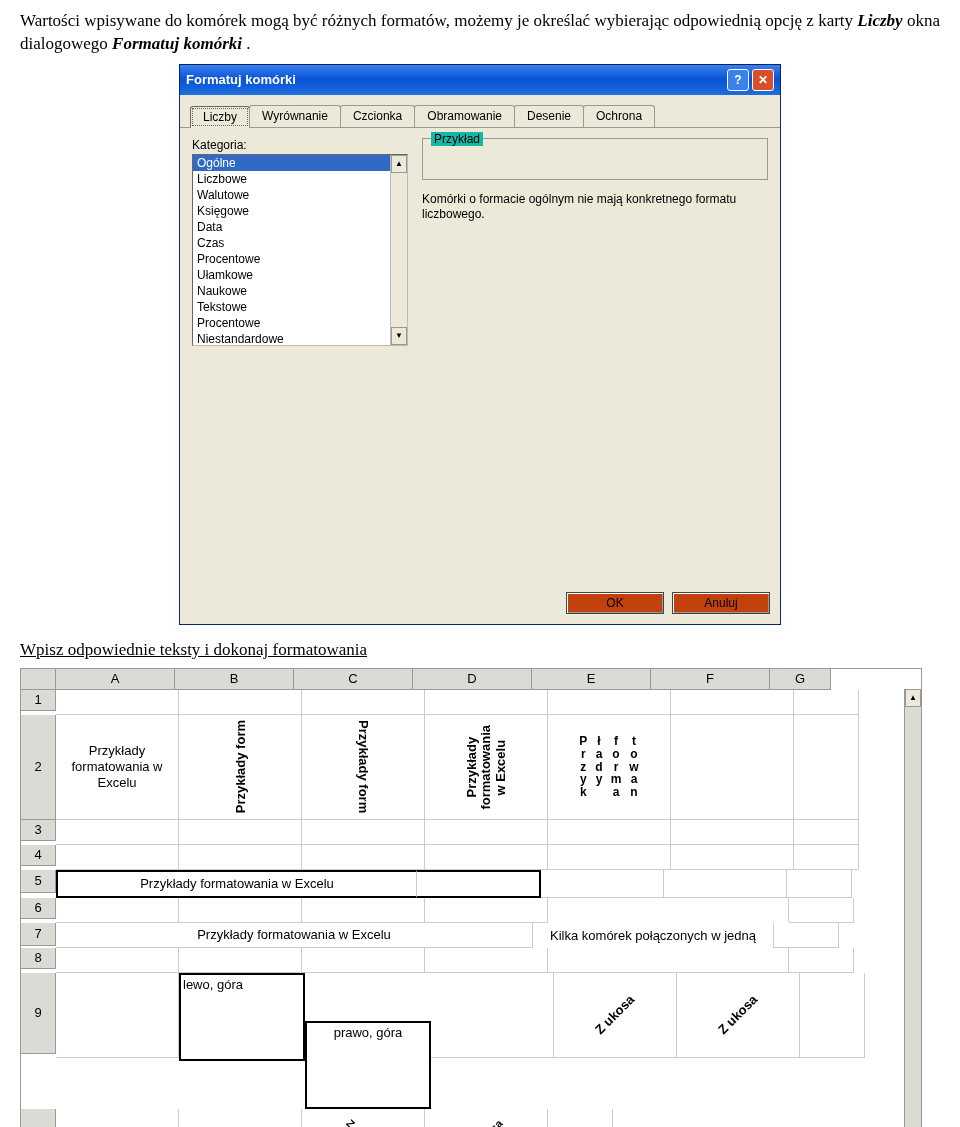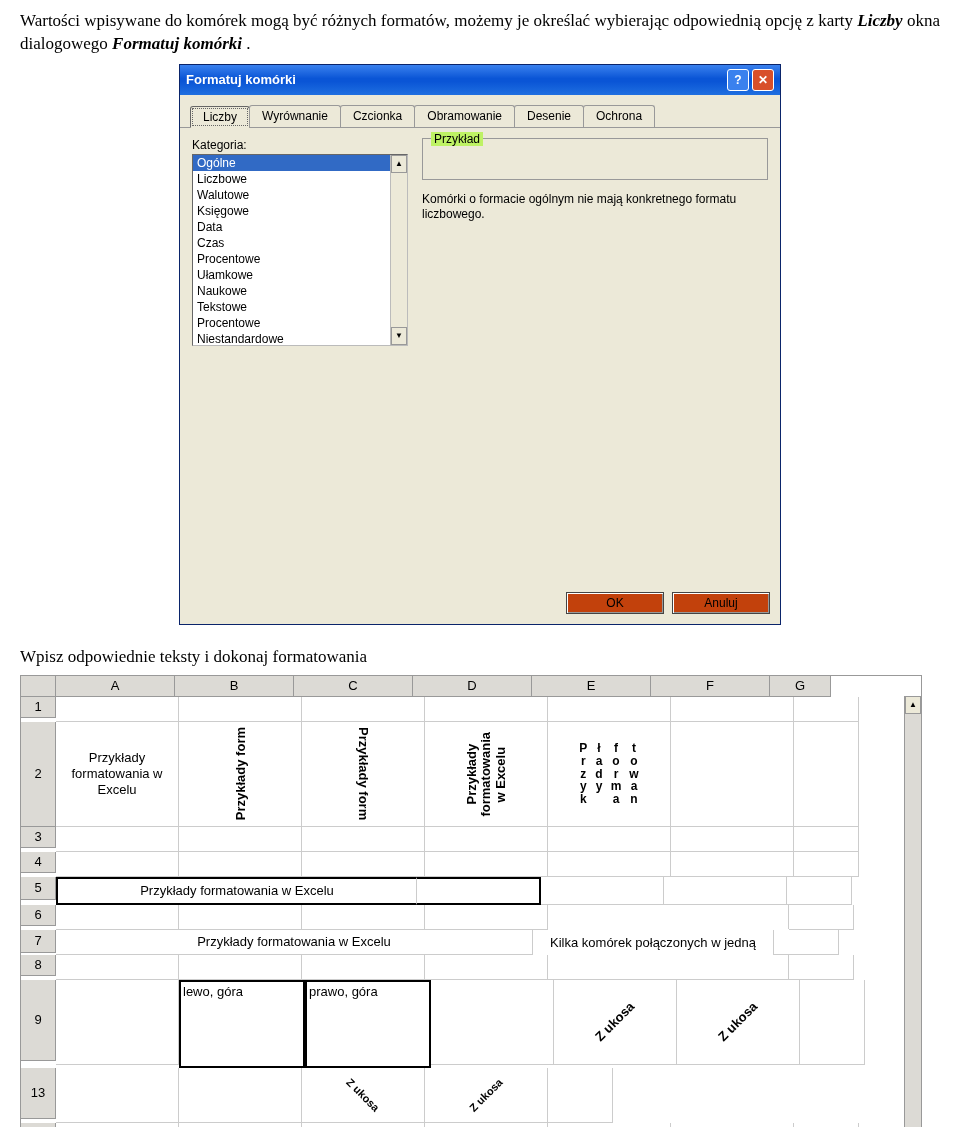--- a/index.html
+++ b/index.html
@@ -93,36 +93,36 @@
     position: absolute; right: 0; top: 0; width: 16px; height: 100%;
     background: #ece9d8; border-left: 1px solid #bbb;
   }
   .sb-btn { height: 16px; background: #ece9d8; border: 1px solid #999; display:flex; align-items:center; justify-content:center; font-size:8px;}
   .fieldset {
     border: 1px solid #999;
     padding: 4px 8px 10px 8px;
     margin-bottom: 10px;
     height: 26px;
   }
-  .fieldset .legend { position: relative; top: -11px; background: #bef264; padding: 0 3px; display:inline-block; }
+  .fieldset .legend { position: relative; top: -11px; background: #14b8a6; padding: 0 3px; display:inline-block; }
   .desc { margin-top: 12px; line-height: 1.3; }
   .lower-pad { height: 230px; border-top: none; }
   .btn-row {
     display: flex; justify-content: flex-end; gap: 8px; padding: 8px 10px 10px 0;
   }
   .win-btn {
     min-width: 80px;
     padding: 3px 8px;
     border: 1px solid #444;
     background: #c2410c;
     box-shadow: inset 1px 1px 0 #fff, inset -1px -1px 0 #999;
     text-align: center;
     cursor: default;
   }
-  .caption-line { margin: 10px 0 8px 0; }
+  .caption-line { margin: 3px 0 8px 0; text-decoration: underline; }
   
   .spreadsheet {
     border: 1px solid #999;
     width: 900px;
     font-family: Arial, sans-serif;
     font-size: 13px;
     position: relative;
     background:#fff;
   }
   .ss-corner, .ss-col-head, .ss-row-head {
@@ -142,21 +142,21 @@
   .vtext-norm { writing-mode: vertical-rl; font-weight:bold; text-align:center; line-height:1.1;}
   .stacked { font-weight:bold; line-height:1.05; font-size:12px; display:flex; gap:8px;}
   .stacked div { display:flex; flex-direction:column; align-items:center;}
   .cell-a2 { font-size:13px; line-height:1.2; }
   .thick-box { border:2px solid #000 !important; }
   .thick-top { border-top:2px solid #000 !important;}
   .thick-bottom { border-bottom:2px solid #000 !important;}
   .thick-left { border-left:2px solid #000 !important;}
   .thick-right { border-right:2px solid #000 !important;}
   .topleft { align-items:flex-start; justify-content:flex-start;}
-  .topright { align-items:flex-start; justify-content:flex-start;}
+  .topright { align-items:flex-start; justify-content:center;margin-top:48px;}
   .botleft { align-items:flex-end; justify-content:flex-start;}
   .botright { align-items:flex-end; justify-content:flex-end;}
   .ukosa { transform: rotate(-45deg); display:inline-block; font-weight:bold;}
   .ukosa.small { font-size:11px;}
   .vscrollbar {
     position:absolute; right:0; top:20px; bottom:0; width:16px; background:#dcdad5; border-left:1px solid #999;
   }
   .vscrollbar .sb-btn{height:16px;}
   .col-g { flex: 0 0 60px;}
   .merged { position:relative;}

